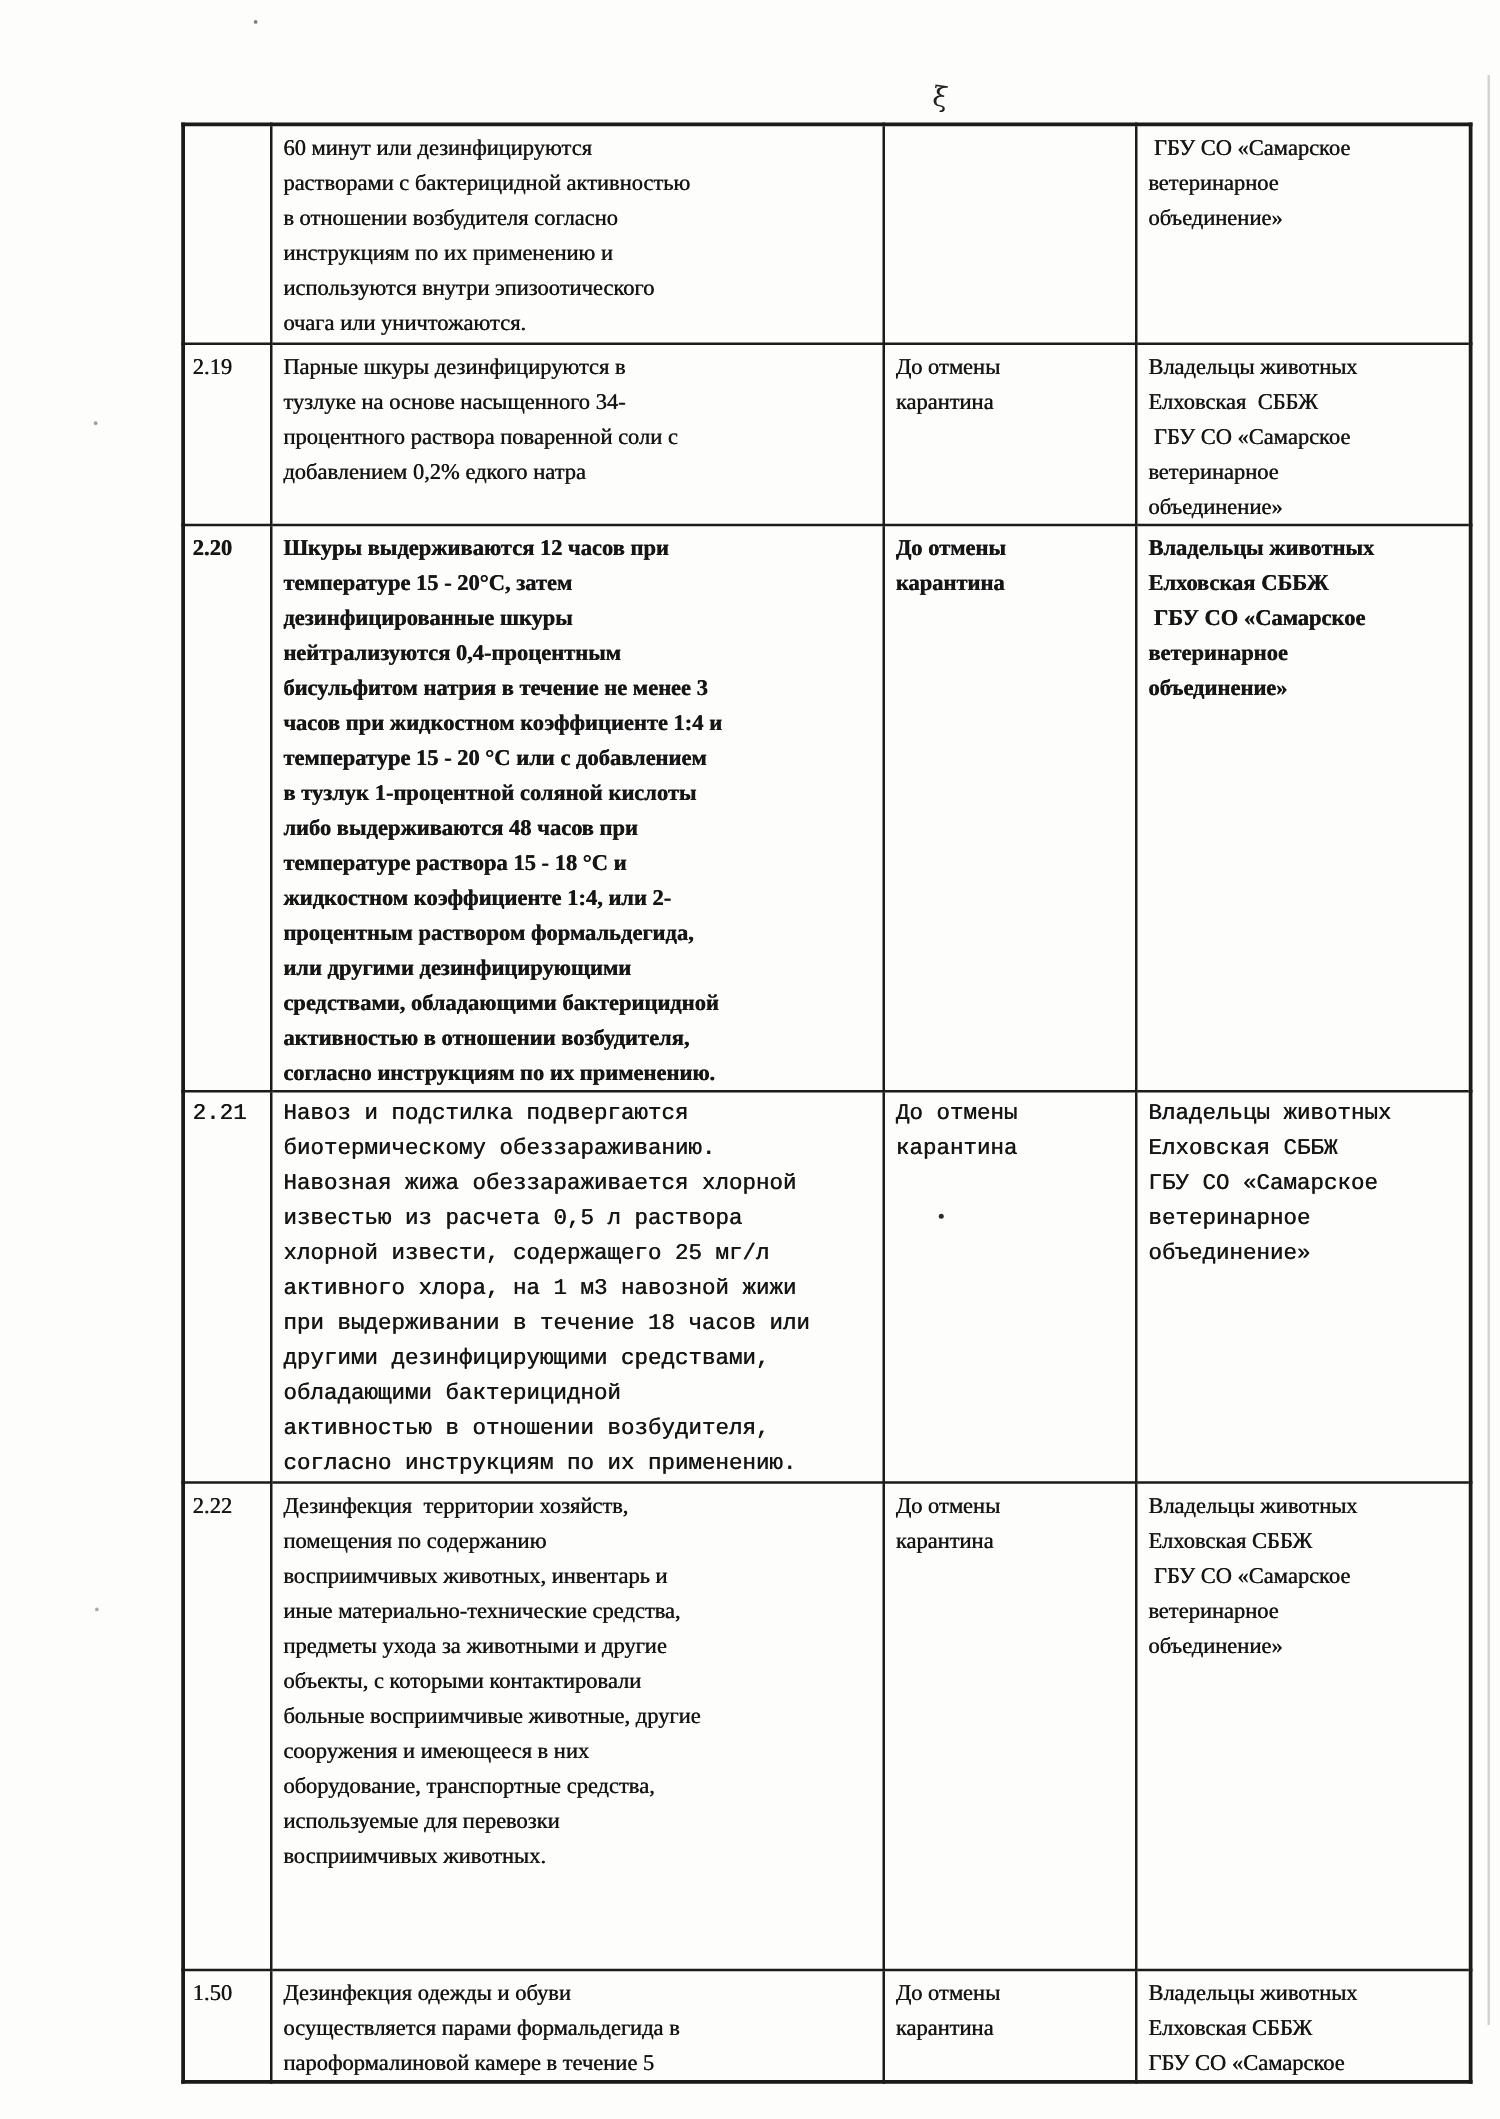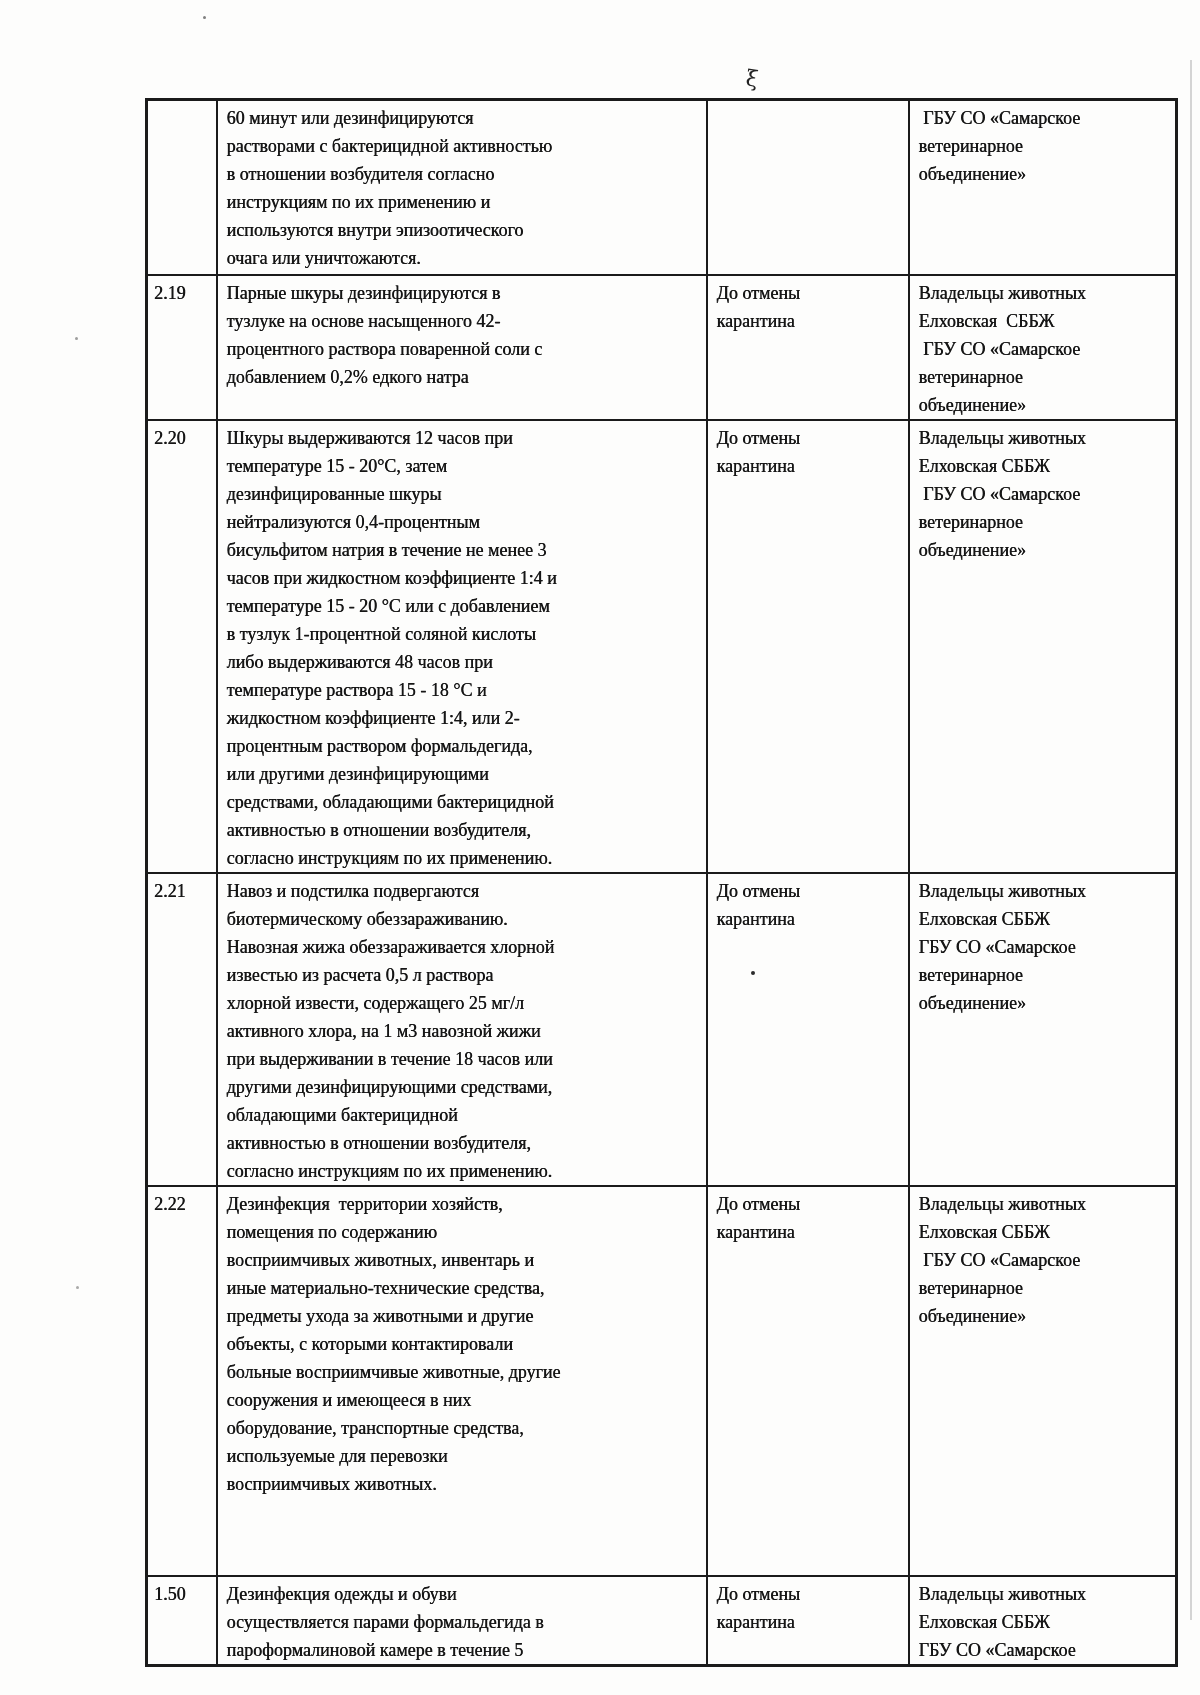--- a/index.html
+++ b/index.html
@@ -42,22 +42,22 @@
     font-size:18px;
     line-height:28px;
     white-space:pre-wrap;
     text-shadow:0.4px 0 0 currentColor; 
     overflow:hidden;
   }
   .doc-table{border:3px solid #1b1b1b;}
   .doc-table td.num{padding-left:6px;}
   tr.r0{height:175px;}
   tr.r1{height:142px;}
-  tr.r2{height:326px;}
-  tr.r3{height:222px;}
+  tr.r2{height:326px;font-weight:bold;}
+  tr.r3{height:222px;font-family:Liberation Mono, monospace;}
   tr.r4{height:390px;}
   tr.r5{height:84px;}
   col.c-num{width:70px;}
   col.c-measure{width:490px;}
   col.c-term{width:202px;}
   col.c-resp{width:268px;}
 </style>
 </head>
 <body>
 
@@ -87,21 +87,21 @@
 используются внутри эпизоотического
 очага или уничтожаются.</td>
         <td></td>
         <td> ГБУ СО «Самарское
 ветеринарное
 объединение»</td>
       </tr>
       <tr class="r1">
         <td class="num">2.19</td>
         <td>Парные шкуры дезинфицируются в
-тузлуке на основе насыщенного 42-
+тузлуке на основе насыщенного 34-
 процентного раствора поваренной соли с
 добавлением 0,2% едкого натра</td>
         <td>До отмены
 карантина</td>
         <td>Владельцы животных
 Елховская  СББЖ
  ГБУ СО «Самарское
 ветеринарное
 объединение»</td>
       </tr>

